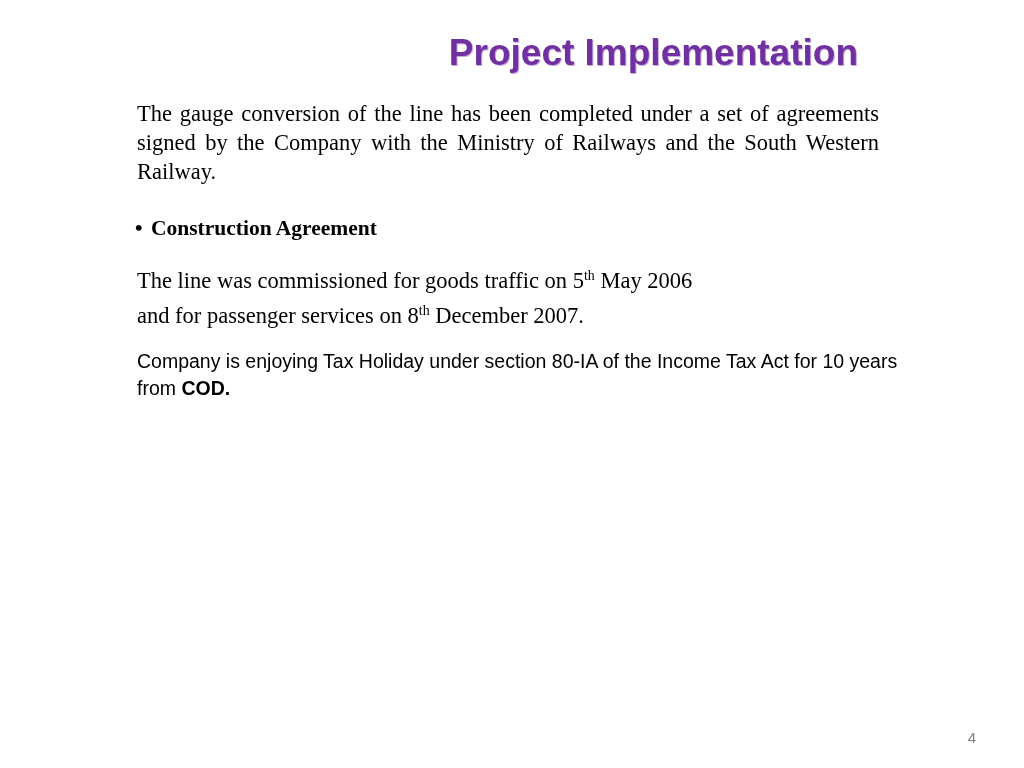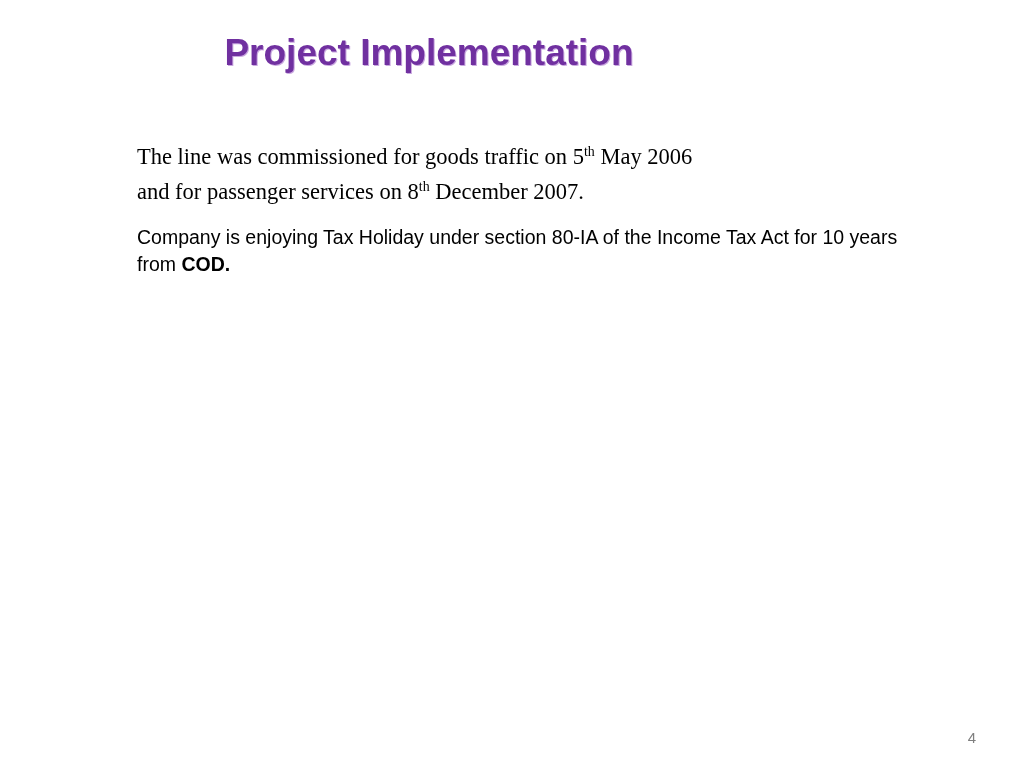--- a/index.html
+++ b/index.html
@@ -18,21 +18,21 @@
     position: relative;
     width: 1024px;
     height: 768px;
     box-sizing: border-box;
   }
   .slide-title {
     position: absolute;
     top: 32px;
     left: 0;
     width: 858px;
-    text-align: center;
+    text-align: right;
     font-family: "Liberation Sans", sans-serif;
     font-size: 37px;
     font-weight: bold;
     color: #7030A0;
     letter-spacing: 0px;
     text-shadow: 1px 1px 0 #c9a8df;
   }
   .body-wrap {
     position: absolute;
     top: 100px;
@@ -61,21 +61,21 @@
     line-height: 1.0;
     margin-bottom: 18px;
     text-indent: 0;
     margin-left: -2px;
   }
   .bullets li .dot {
     display: inline-block;
     width: 16px;
   }
   .para2 {
-    margin-top: 40px;
+    margin-top: 24px;
     font-family: "Liberation Serif", serif;
     font-size: 22.5px;
     line-height: 1.55;
     width: 742px;
     text-align: justify;
     text-justify: inter-word;
   }
   .para2 .line2 {
     text-align: left;
   }
@@ -106,22 +106,26 @@
 </style>
 </head>
 <body>
 
 <div class="slide">
 
   <div class="slide-title">Project Implementation</div>
 
   <div class="body-wrap">
 
+    <p class="para">The gauge conversion of the line has been completed under a set of agreements signed by the Company with the Ministry of Railways and the South Western Railway.</p>
 
     <ul class="bullets">
+      <li>
+        <span class="dot">•</span><span>Construction Agreement</span>
+      </li>
     </ul>
 
     <div class="para2">
       <div><span>The line was commissioned for goods traffic on 5</span><sup>th</sup><span class="nowrap"> May 2006</span></div>
       <div class="line2"><span>and for passenger services on 8</span><sup>th</sup><span class="nowrap"> December 2007.</span></div>
     </div>
 
     <div class="note"><span>Company is enjoying Tax Holiday under section 80-IA of the Income Tax Act for 10 years from </span><b>COD.</b></div>
 
   </div>

